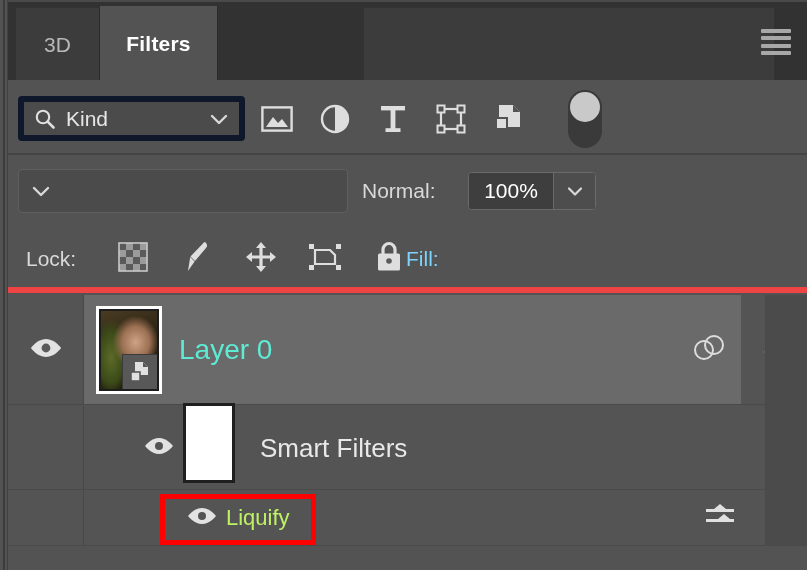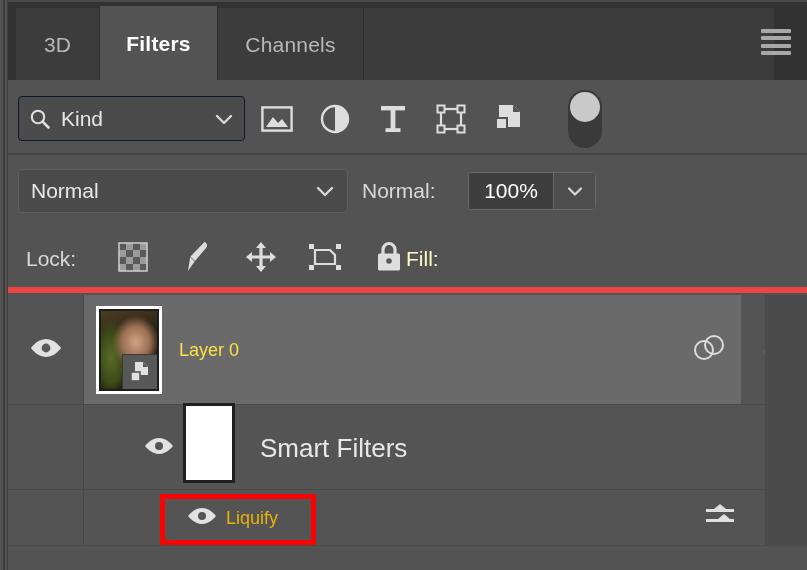--- a/index.html
+++ b/index.html
@@ -98,21 +98,21 @@
     position: absolute;
     left: 0; top: 0;
     width: 799px; height: 75px;
     border-bottom: 2px solid #444;
   }
   .kind-select {
     position: absolute;
     left: 10px; top: 16px;
     width: 227px; height: 45px;
     background: #4b4b4b;
-    border: 1px solid #0f172a;
+    border: 6px solid #0f172a;
     border-radius: 4px;
     display: flex;
     align-items: center;
     padding: 0 10px;
   }
   .kind-label {
     font-size: 21px;
     color: #e6e6e6;
     margin-left: 10px;
     flex: 1;
@@ -203,21 +203,21 @@
     left: 108px; top: 13px;
     display: flex;
     align-items: center;
     gap: 30px;
   }
   .l-ico { width: 34px; height: 38px; display:flex; align-items:center; justify-content:center; }
   .fill-label {
     position: absolute;
     left: 398px; top: 22px;
     font-size: 21px;
-    color: #fef9c3;
+    color: #7dd3fc;
   }
 
   
   .rows {
     position: absolute;
     left: 0; top: 215px;
     width: 799px; height: 275px;
   }
   .layer-row {
     position: absolute;
@@ -279,22 +279,22 @@
     background: #585858;
     border: 1px solid #3a3a3a;
     display: flex;
     align-items: center;
     justify-content: center;
   }
   .layer-name {
     position: absolute;
     left: 95px; top: 50%;
     transform: translateY(-50%);
-    font-size: 18px;
-    color: #fde047;
+    font-size: 28px;
+    color: #5eead4;
   }
   .sf-badge-l0 {
     position: absolute;
     right: 14px; top: 50%;
     transform: translateY(-50%);
   }
 
   
   #row-smartfilters {
     top: 111px; height: 84px;
@@ -334,22 +334,22 @@
     position: absolute;
     left: 101px; top: 50%;
     transform: translateY(-50%);
     width: 34px; height: 24px;
     display:flex; align-items:center; justify-content:center;
   }
   .lq-name {
     position: absolute;
     left: 142px; top: 50%;
     transform: translateY(-50%);
-    font-size: 18px;
-    color: #eab308;
+    font-size: 22px;
+    color: #bef264;
   }
   .lq-options {
     position: absolute;
     right: 70px; top: 50%;
     transform: translateY(-50%);
   }
 
   
   .col-divider {
     position: absolute;
@@ -386,23 +386,20 @@
   <div class="tabbar">
 
     <div class="tab" id="tab-3d">
       <span>3D</span>
     </div>
 
     <div class="tab active" id="tab-layers">
       <span>Filters</span>
     </div>
 
-    <div class="tab" id="tab-channels">
-      <span>Channels</span>
-    </div>
 
     <div class="tab" id="tab-filler"></div>
 
     <div class="hamburger">
       <span></span>
       <span></span>
       <span></span>
       <span></span>
     </div>
   </div>
@@ -470,21 +467,20 @@
       </div>
 
       <div style="position:absolute;left:560px;top:10px;width:34px;height:58px;background:#3a3a3a;border-radius:17px;">
         <div style="position:absolute;left:2px;top:2px;width:30px;height:30px;border-radius:50%;background:#c9c9c9;"></div>
       </div>
     </div>
 
     <div class="blend-row">
 
       <div class="blend-select">
-        <span class="txt">Normal</span>
         <span>
           <svg class="svg-ico" width="20" height="14" viewBox="0 0 20 14">
             <polyline points="3,4 10,11 17,4" fill="none" stroke="#d8d8d8" stroke-width="2.4" stroke-linecap="round" stroke-linejoin="round"></polyline>
           </svg>
         </span>
       </div>
 
       <div class="opacity-label">Normal:</div>
 
       <div class="num-field" id="opacity-field">

